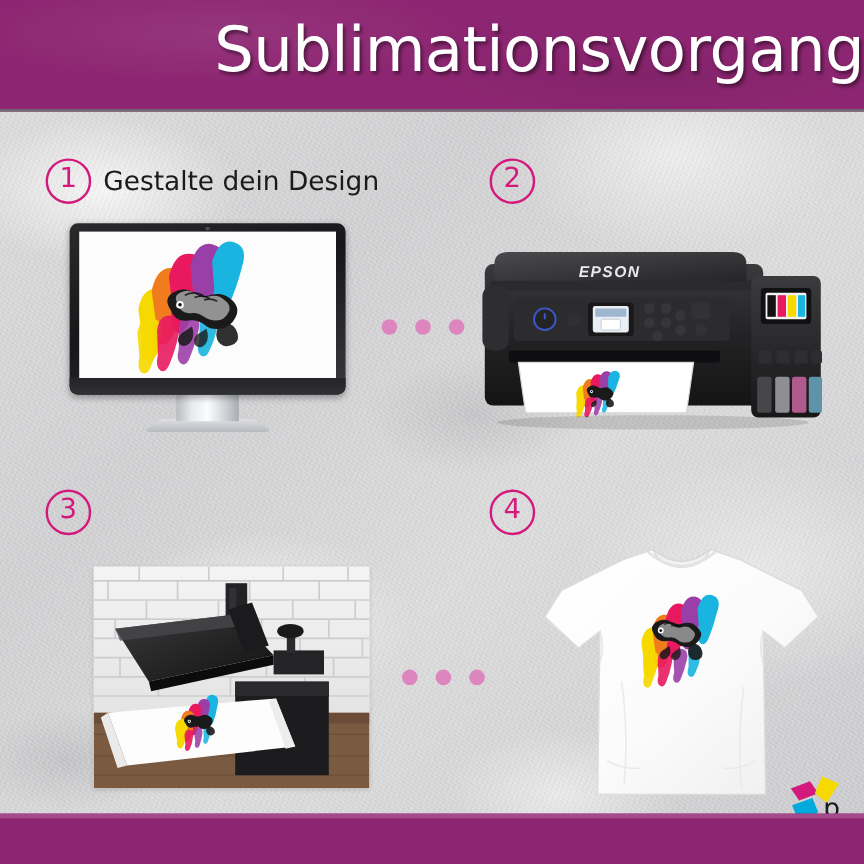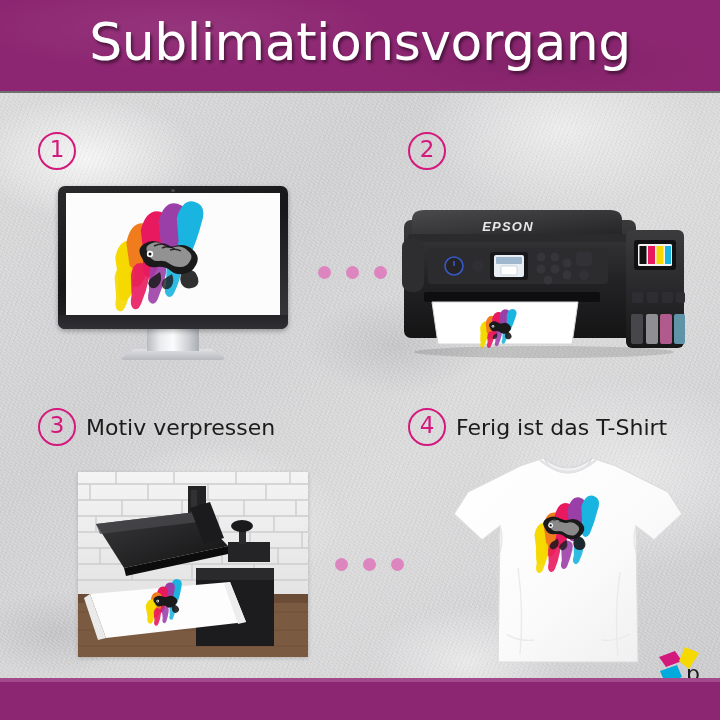--- a/index.html
+++ b/index.html
@@ -53,21 +53,21 @@
     background-image:
       radial-gradient(ellipse 300px 60px at 25% 30%, rgba(255,255,255,.07), rgba(255,255,255,0) 70%),
       radial-gradient(ellipse 260px 50px at 75% 70%, rgba(0,0,0,.08), rgba(0,0,0,0) 70%);
     border-bottom: 2px solid #6f6f72;
     box-sizing: border-box;
   }
   .banner-title {
     position: absolute;
     left: 0; right: 0;
     top: 12px;
-    text-align: center;
+    text-align: right;
     font-size: 52px;
     font-weight: 400;
     letter-spacing: -.5px;
     color: #ffffff;
     text-shadow: 2px 3px 3px rgba(0,0,0,.45);
     font-family: "DejaVu Sans", sans-serif;
     white-space: nowrap;
   }
 
   
@@ -184,34 +184,33 @@
 
   <div class="bg-stone"></div>
   <div class="bg-noise"></div>
 
   <div class="banner">
     <div class="banner-title">Sublimationsvorgang</div>
   </div>
 
   <div class="step-head" style="left:38px; top:132px;">
     <div class="step-num">1</div>
+    <div class="step-label">Gestalte dein Design</div>
   </div>
 
   <div class="step-head" style="left:408px; top:132px;">
     <div class="step-num">2</div>
   </div>
 
   <div class="step-head" style="left:38px; top:408px;">
     <div class="step-num">3</div>
-    <div class="step-label">Motiv verpressen</div>
   </div>
 
   <div class="step-head" style="left:408px; top:408px;">
     <div class="step-num">4</div>
-    <div class="step-label">Ferig ist das T-Shirt</div>
   </div>
 
   <div class="dots" style="left:318px; top:266px;">
     <div class="dot"></div>
     <div class="dot"></div>
     <div class="dot"></div>
   </div>
 
   <div class="dots" style="left:335px; top:558px;">
     <div class="dot"></div>

